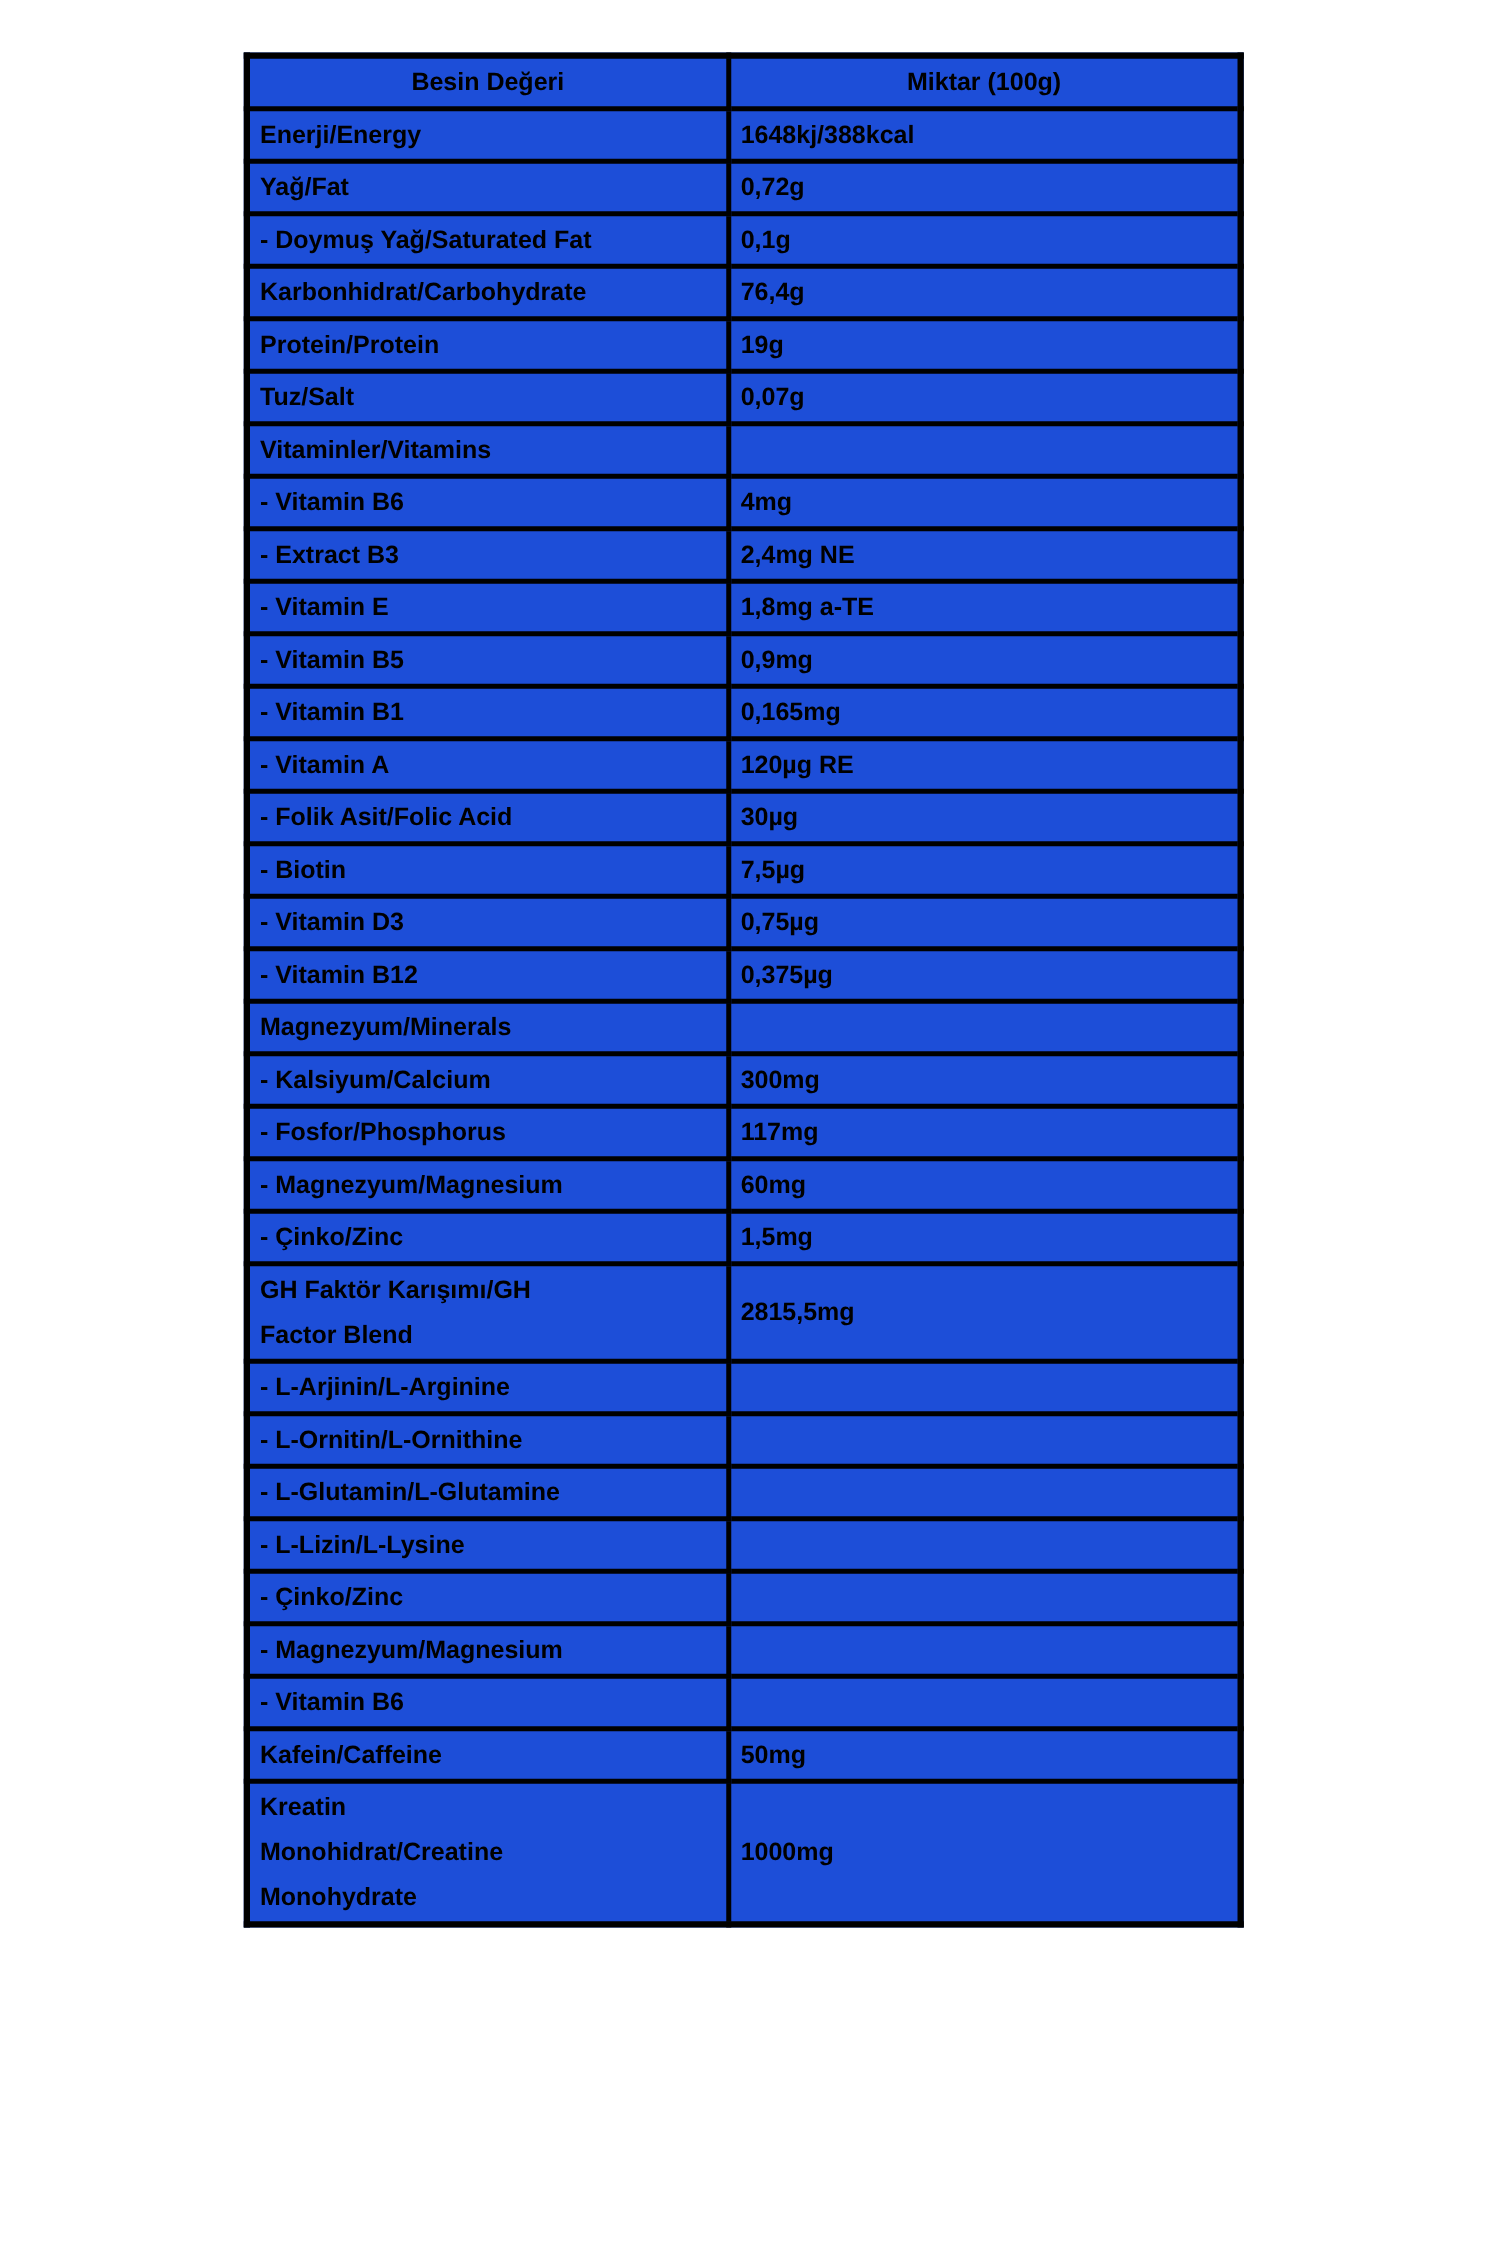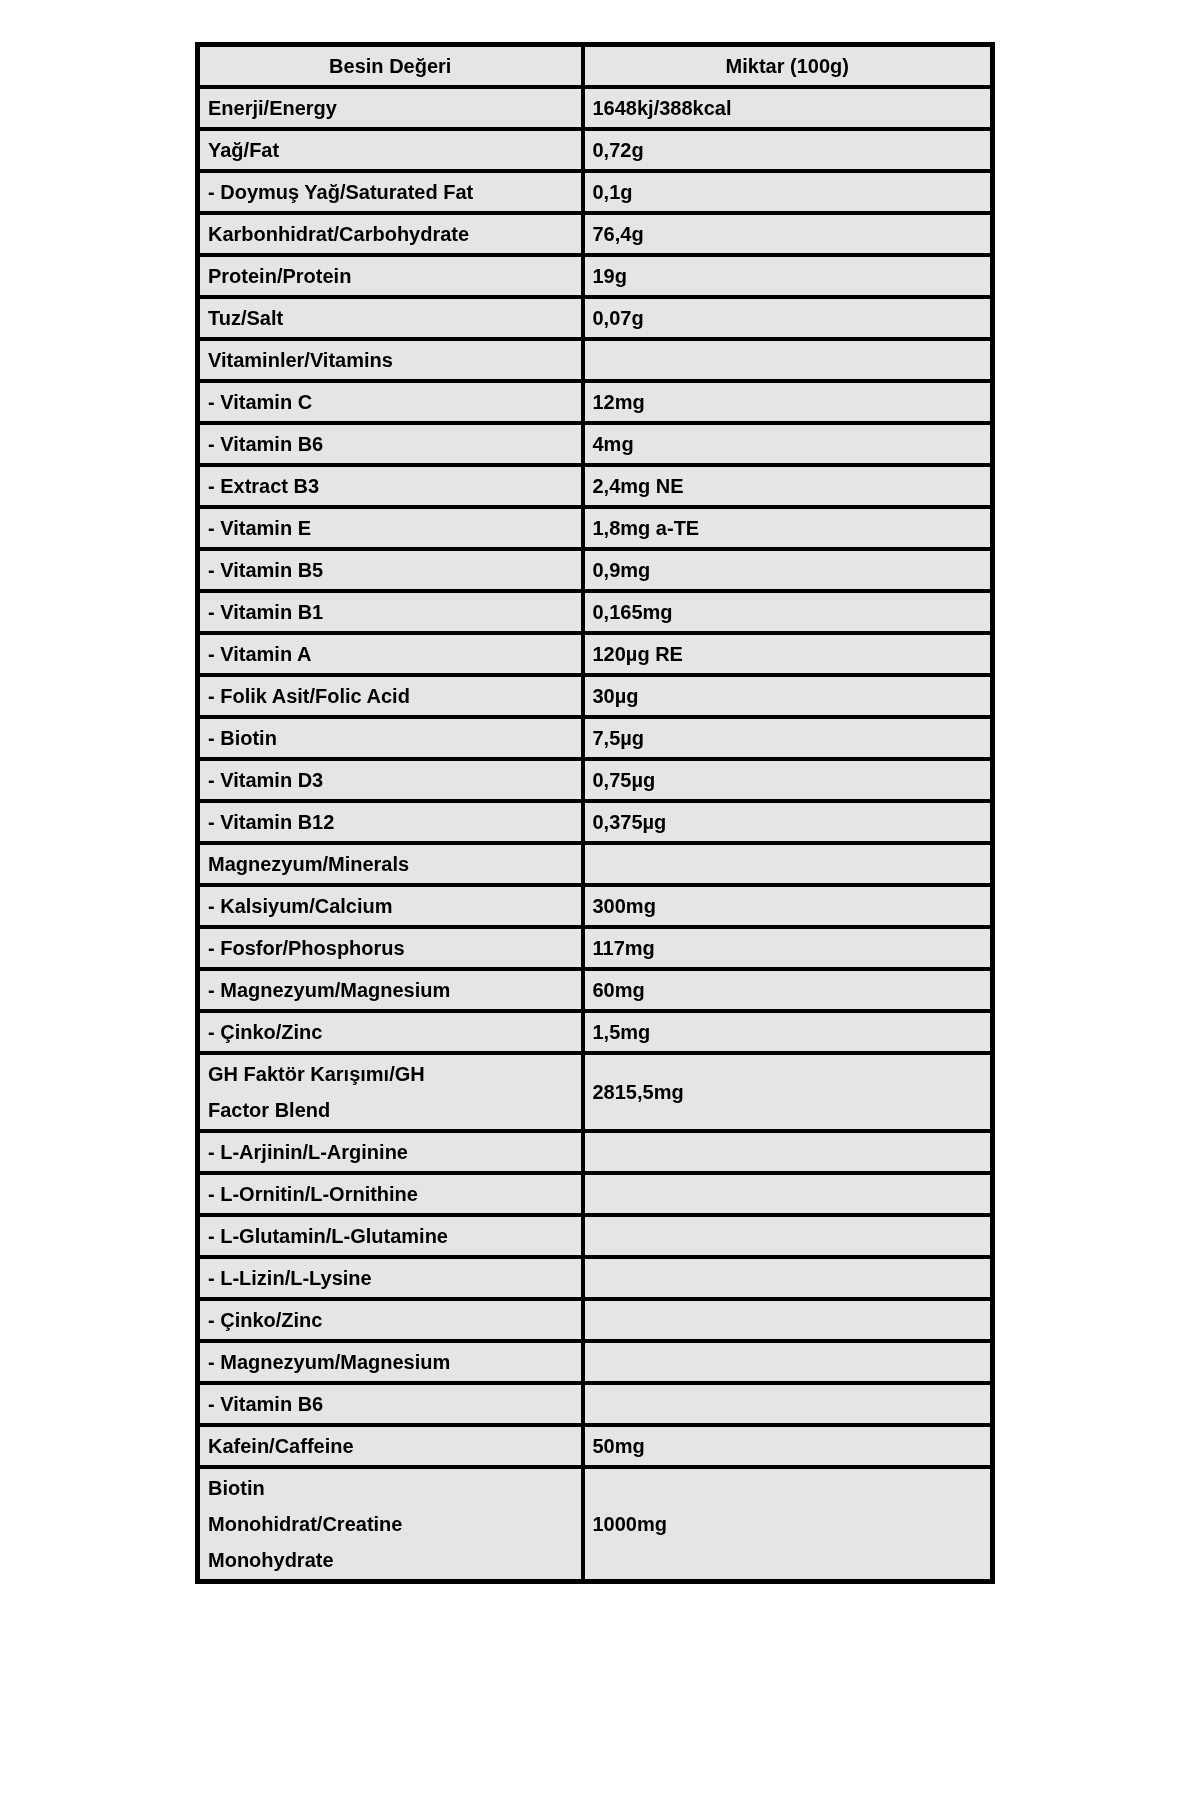--- a/index.html
+++ b/index.html
@@ -16,21 +16,21 @@
     color: #000000;
   }
   table.nutrition {
     position: absolute;
     left: 195px;
     top: 42px;
     width: 795px;
     border-collapse: collapse;
     table-layout: fixed;
     border: 5px solid #000000;
-    background: #e5e5e5;
+    background: #1d4ed8;
   }
   col.c-label { width: 385px; }
   col.c-value { width: 410px; }
   th, td {
     border: 4px solid #000000;
     font-size: 20px;
     font-weight: 700;
     color: #000000;
     vertical-align: middle;
     overflow: hidden;
@@ -99,24 +99,20 @@
   <tr>
     <td class="label">Tuz/Salt</td>
     <td class="value">0,07g</td>
   </tr>
 
   <tr>
     <td class="label">Vitaminler/Vitamins</td>
     <td class="value"></td>
   </tr>
 
-  <tr>
-    <td class="label">- Vitamin C</td>
-    <td class="value">12mg</td>
-  </tr>
 
   <tr>
     <td class="label">- Vitamin B6</td>
     <td class="value">4mg</td>
   </tr>
 
   <tr>
     <td class="label">- Extract B3</td>
     <td class="value">2,4mg NE</td>
   </tr>
@@ -228,20 +224,20 @@
     <td class="label">- Vitamin B6</td>
     <td class="value"></td>
   </tr>
 
   <tr>
     <td class="label">Kafein/Caffeine</td>
     <td class="value">50mg</td>
   </tr>
 
   <tr>
-    <td class="label">Biotin
+    <td class="label">Kreatin
 Monohidrat/Creatine
 Monohydrate</td>
     <td class="value">1000mg</td>
   </tr>
 </tbody>
   </table>
 </div>
 
 </body></html>

